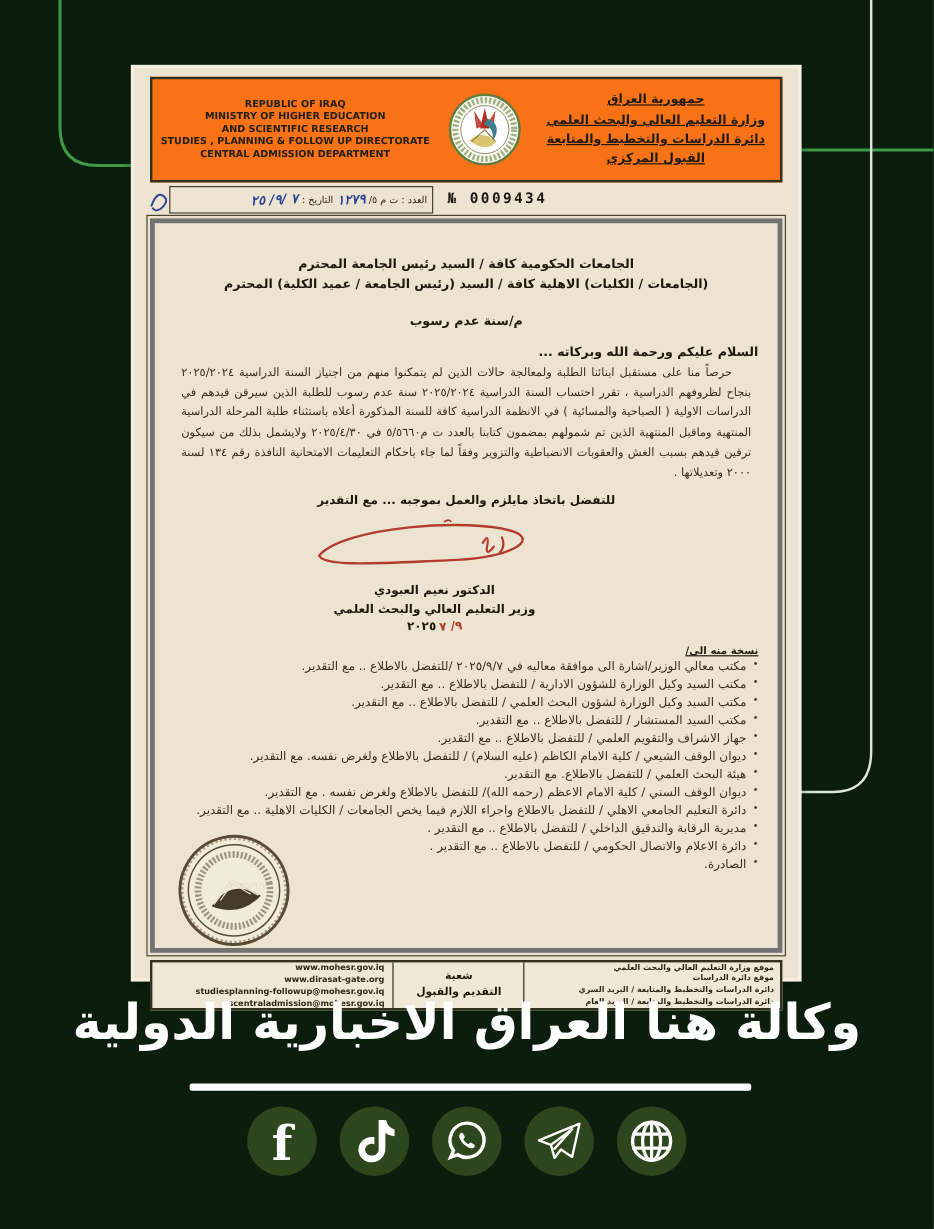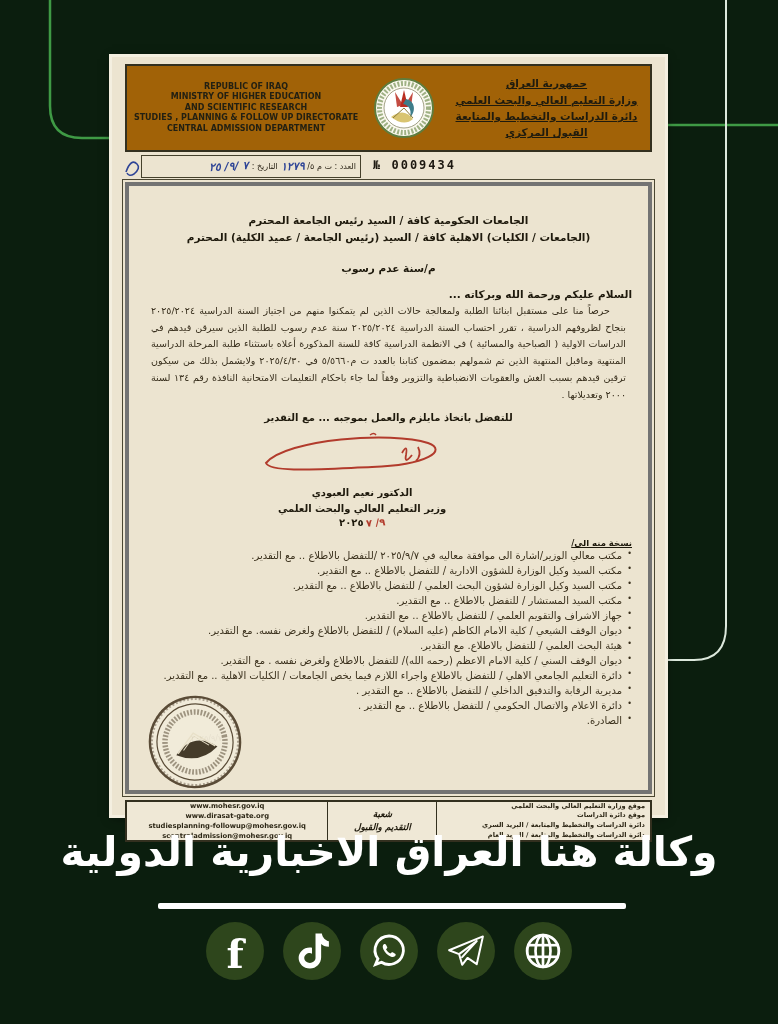--- a/index.html
+++ b/index.html
@@ -4,21 +4,21 @@
 <style>
   html,body{margin:0;padding:0;background:#0b1e0e;}
   .canvas{position:relative;width:778px;height:1024px;overflow:hidden;
           background:#0b1e0e;font-family:"DejaVu Sans",sans-serif;}
   .deco{position:absolute;inset:0;pointer-events:none;}
 
   
   .paper{position:absolute;left:112px;top:57px;width:553px;height:758px;
          background:#ece4d0;box-shadow:0 0 0 3px #f4efe0,0 2px 10px rgba(0,0,0,.6);
          color:#2b2417;}
-  .hdr-box{margin:7px 13px 0;height:84px;border:2.5px solid #33301f;background:#a16207;
+  .hdr-box{margin:7px 13px 0;height:84px;border:2.5px solid #33301f;background:#f97316;
            display:flex;align-items:center;}
   .hdr-en{flex:1.15;text-align:center;font-size:8px;font-weight:bold;line-height:1.3;color:#232012;}
   .hdr-logo{width:78px;display:flex;justify-content:center;}
   .hdr-ar{flex:1;direction:rtl;text-align:center;font-size:10.5px;font-weight:bold;line-height:1.55;color:#1f1b0e;text-decoration:underline;}
   .ref-row{position:relative;height:26px;margin:2px 13px 0;}
   .ref-box{position:absolute;left:16px;top:1px;width:210px;height:21px;border:1.5px solid #45412c;
            direction:rtl;display:flex;align-items:center;gap:3px;font-size:8px;padding:0 4px;white-space:nowrap;}
   .hand{color:#2e4496;font-style:italic;font-weight:bold;font-size:11px;transform:rotate(-3deg);}
   .serial{position:absolute;left:248px;top:4px;font-family:"DejaVu Sans Mono",monospace;
           font-weight:bold;font-size:12px;letter-spacing:2px;color:#1c1810;}
@@ -43,22 +43,22 @@
   .cc-item::before{content:"•";position:absolute;right:0;top:0;font-size:8px;}
   .issued{font-size:8px;color:#6f6449;text-align:left;direction:ltr;margin:6px 0 0 46px;opacity:.75;}
 
   .stamp{position:absolute;left:34px;top:636px;opacity:.88;z-index:3;}
 
   .foot-box{margin:6px 13px 0;height:42px;border:2px solid #33301f;display:flex;direction:rtl;
             align-items:center;box-sizing:border-box;background:#efe8d6;}
   .foot-ar{flex:1.25;font-size:6.6px;line-height:1.45;text-align:right;padding:0 5px;font-weight:bold;color:#2d2716;}
   .foot-mid{width:108px;align-self:stretch;border-right:1.5px solid #33301f;border-left:1.5px solid #33301f;
             display:flex;flex-direction:column;justify-content:center;text-align:center;
-            font-size:9px;font-weight:bold;line-height:1.5;color:#1e190c;font-style:italic;}
-  .foot-web{flex:1.15;font-size:6.8px;line-height:1.5;direction:ltr;text-align:center;padding:0 7px;font-weight:bold;color:#2d2716;}
+            font-size:9px;font-weight:bold;line-height:1.5;color:#1e190c;}
+  .foot-web{flex:1.15;font-size:6.8px;line-height:1.5;direction:ltr;text-align:right;padding:0 7px;font-weight:bold;color:#2d2716;}
 
   
   .agency{position:absolute;left:0;top:828px;width:778px;text-align:center;color:#ffffff;
           font-size:41px;font-weight:bold;direction:rtl;letter-spacing:-1px;}
   .divider{position:absolute;left:158px;top:903px;width:468px;height:6px;background:#ffffff;border-radius:2px;}
   .socials{position:absolute;left:0;top:922px;width:778px;display:flex;justify-content:center;gap:19px;}
   .soc{width:58px;height:58px;border-radius:50%;background:#2e461c;display:flex;align-items:center;
        justify-content:center;cursor:pointer;}
   .soc svg{display:block;}
   .fb-letter{color:#fff;font-weight:bold;font-size:40px;font-family:"DejaVu Serif",serif;line-height:1;margin-top:6px;}

